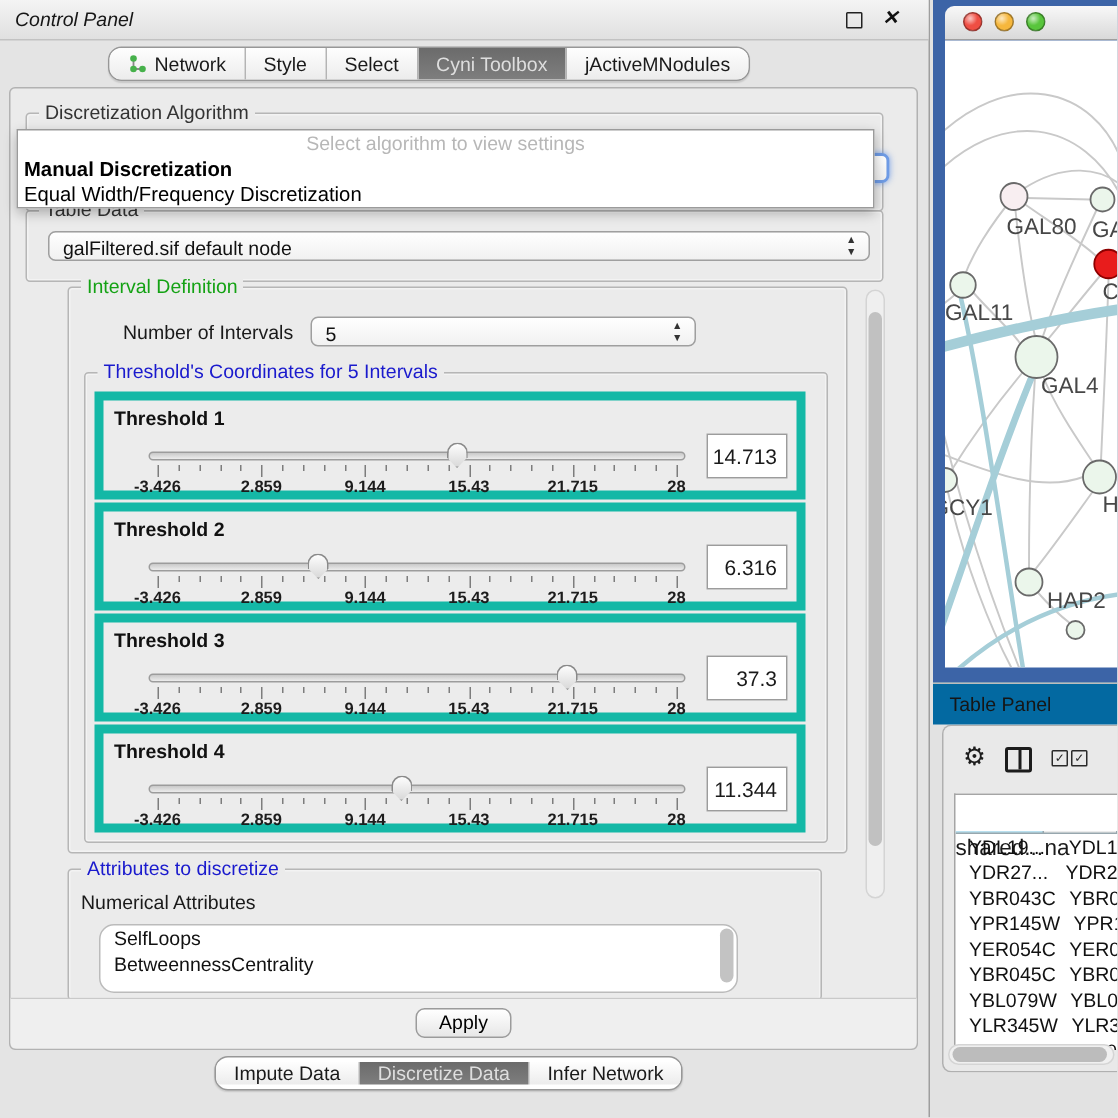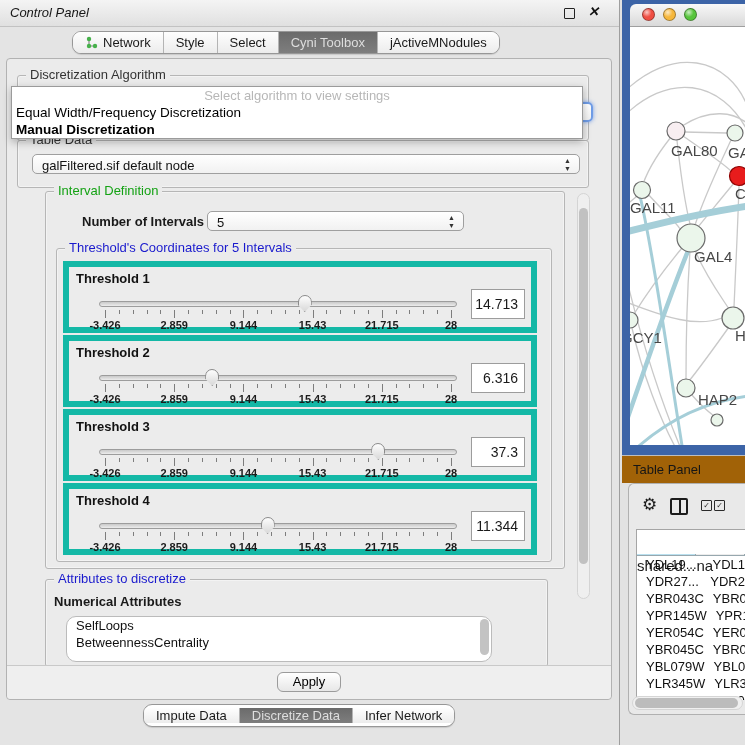--- a/index.html
+++ b/index.html
@@ -79,21 +79,21 @@
   .apply-btn{display:block;margin:6px auto 0;width:64px;height:20px;border:1px solid #9b9b9b;
              border-radius:6px;background:linear-gradient(#fff,#e7e7e7);font-size:13px;
              font-family:"Liberation Sans",sans-serif;line-height:16px;}
   
   .net-window{position:absolute;left:622px;top:0;width:123px;height:455px;background:#3c64a7;}
   .nw-titlebar{position:absolute;left:8px;top:4px;right:0;height:22px;border-radius:6px 0 0 0;
                background:linear-gradient(#f8f8f8,#d9d9d9);border-bottom:1px solid #9f9f9f;}
   .light{position:absolute;top:4px;width:13px;height:13px;border-radius:50%;box-sizing:border-box;}
   .nw-content{position:absolute;left:8px;top:27px;right:0;bottom:10px;background:#fff;overflow:hidden;}
   .nw-content svg{display:block;width:100%;height:100%;}
-  .tp-titlebar{position:absolute;left:622px;top:455px;width:123px;height:27px;background:#a16207;
+  .tp-titlebar{position:absolute;left:622px;top:455px;width:123px;height:27px;background:#0369a1;
                border-top:1px solid #bdbdbd;}
   .tp-title{position:absolute;left:11px;top:0;line-height:27px;font-size:13px;color:#161616;}
   .table-card{position:absolute;left:628px;top:483px;width:117px;height:232px;background:#e9e9e9;
               border:1px solid #b0b0b0;border-right:none;border-radius:6px 0 0 6px;box-sizing:border-box;}
   .gear{position:absolute;left:13px;top:10px;font-size:17px;color:#1c1c1c;}
   .split-ico{position:absolute;left:41px;top:14px;width:14px;height:13px;border:2px solid #1c1c1c;
              border-radius:2px;}
   .split-ico:before{content:"";position:absolute;left:50%;top:0;bottom:0;width:2px;background:#1c1c1c;}
   .chk{position:absolute;top:16px;width:9px;height:9px;border:1.5px solid #2a2a2a;border-radius:1px;
        font-size:8px;line-height:9px;text-align:center;color:#2a2a2a;}
@@ -102,21 +102,21 @@
   .ph{display:flex;height:26px;}
   .ph .hc{box-sizing:border-box;border-right:1px solid #97a7ae;border-bottom:1px solid #97a7ae;
           font-size:15px;line-height:24px;text-align:left;background:#ececec;margin-top:24px;}
   .ph .hc.selcol{background:#b9e0ef;}
   .prow{display:flex;height:17px;line-height:17px;font-size:13px;color:#111;}
   .prow .c1{width:72px;padding-left:9px;box-sizing:border-box;}
   .prow .c2{padding-left:9px;}
   .hsb{position:absolute;left:3px;right:2px;bottom:4px;height:12px;background:#f0f0f0;
        border:1px solid #d5d5d5;border-radius:7px;}
   .hsb .hth{position:absolute;left:2px;right:4px;top:1px;bottom:1px;background:#bcbcbc;border-radius:6px;}
-  .bold{font-weight:700;}
+  .bold{font-weight:400;}
   .abs{position:absolute;}
 </style>
 </head>
 <body>
 
 <div id="stage">
 
   <section class="control-panel">
     <div class="cp-titlebar">
       <span class="cp-title">Control Panel</span>
@@ -154,22 +154,22 @@
       <div class="grp" style="left:10px;top:16px;width:570px;height:64px;">
         <span class="gtitle dark">Discretization Algorithm</span>
       </div>
       <div class="combo focusring" style="left:24px;top:43px;width:562px;z-index:1;">
         <span class="steppers">▲<br>▼</span>
       </div>
 
       <div class="popup">
         <div class="hint">Select algorithm to view settings</div>
         <div id="popupItems">
+            <div class="item bold">Manual Discretization</div>
             <div class="item">Equal Width/Frequency Discretization</div>
-            <div class="item bold">Manual Discretization</div>
           </div>
       </div>
 
       <div class="grp" style="left:10px;top:81px;width:570px;height:46px;">
         <span class="gtitle dark">Table Data</span>
         <div class="combo" style="left:14px;top:13px;width:548px;">
           <span class="cval">galFiltered.sif default node</span>
           <span class="steppers">▲<br>▼</span>
         </div>
       </div>

